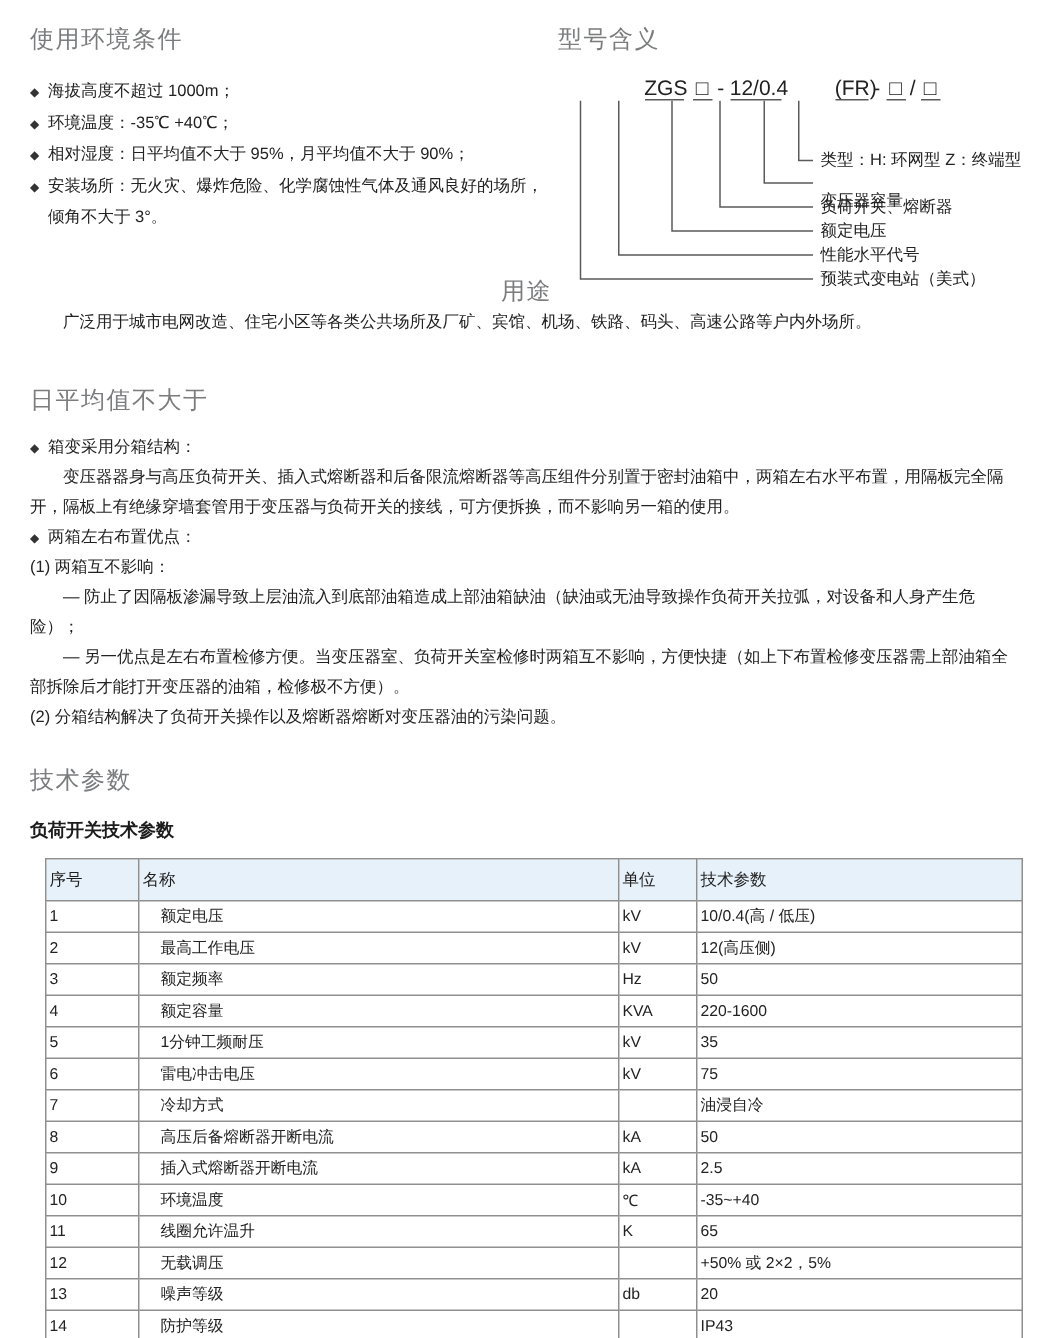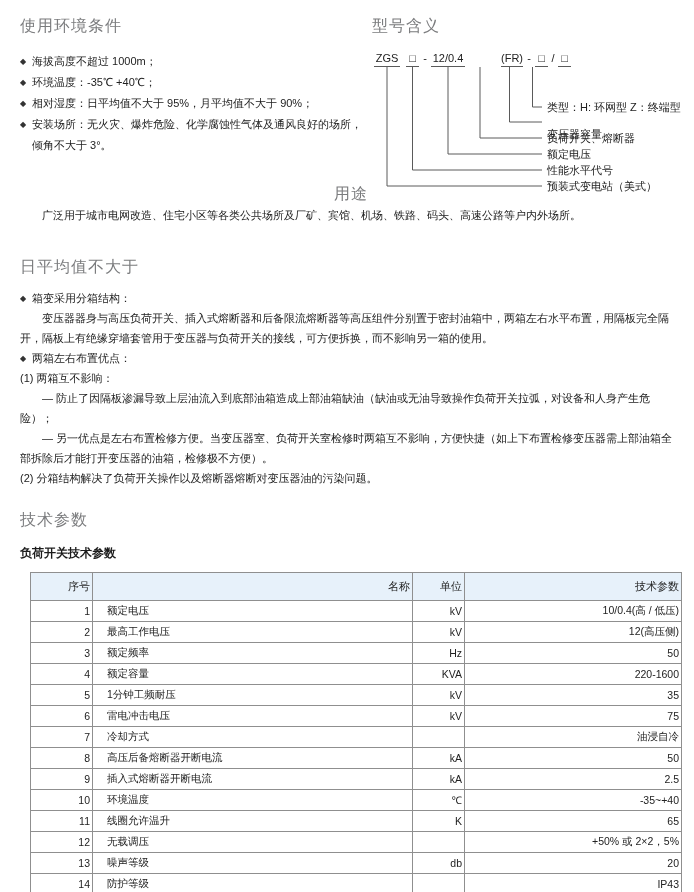--- a/index.html
+++ b/index.html
@@ -22,21 +22,21 @@
   .env-list li {
     position:relative; padding-left:12px;
     font-size:11px; line-height:21px; color:#222;
   }
   .blt {
     position:absolute; left:0; top:0;
     font-size:8px; line-height:21px; color:#333;
   }
   .model-col { flex:1; position:relative; }
   .diagram { position:relative; margin-top:14px; height:146px; }
-  .code { display:flex; align-items:flex-end; height:16px; font-size:11px; color:#222; padding-left:2px; }
+  .code { display:flex; align-items:flex-end; height:16px; font-size:14px; color:#222; padding-left:2px;justify-content:center; }
   .code .seg { display:block; text-align:center; height:16px; line-height:15px; }
   .code .u { border-bottom:1px solid #5a5a5a; }
   .w-zgs { width:26px; } .w-box { width:13px; } .w-dash { width:12px; }
   .w-volt { width:34px; } .w-gap { width:6px; } .w-gap2 { width:4px; }
   .w-fr { width:22px;margin-left:32px; } .w-slash { width:10px; }
   .dlines { position:absolute; left:0; top:16px; }
   .dlbl {
     position:absolute; left:175px; font-size:11px; line-height:14px;
     color:#222; white-space:nowrap;
   }
@@ -54,21 +54,21 @@
 
   
   .tech h1 { margin-top:22px; }
   .tech h2 { margin-top:14px; font-size:12px; font-weight:bold; color:#1c1c1c; }
   table.params {
     margin-top:10px; margin-left:10px; width:652px;
     border-collapse:collapse; table-layout:fixed;
     font-size:10.5px; color:#222;
   }
   .params th, .params td {
-    border:1px solid #8f8f8f; text-align:right;
+    border:1px solid #8f8f8f; text-align:left;
     height:21px; padding:0 2px; overflow:hidden; white-space:nowrap;
   }
   .params thead th {
     background:#e7f1fa; height:28px; font-weight:normal; font-size:11px; color:#1f1f1f;
   }
   .params td.name { text-align:left; padding-left:14px; }
   .col-idx { width:62px; } .col-name { width:320px; } .col-unit { width:52px; }
 </style>
 </head>
 <body>

